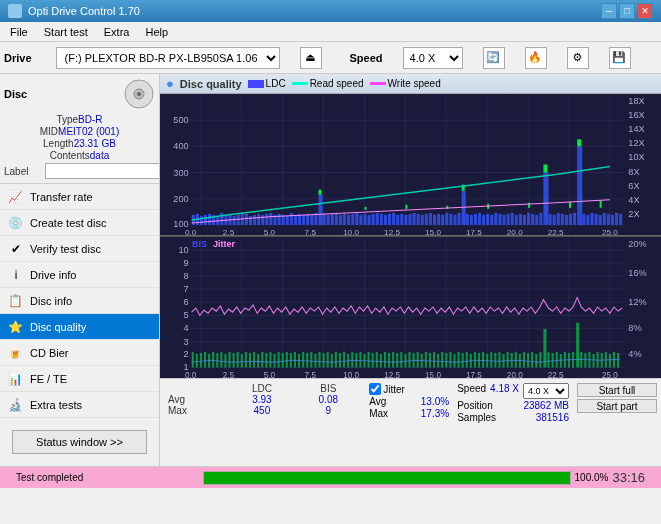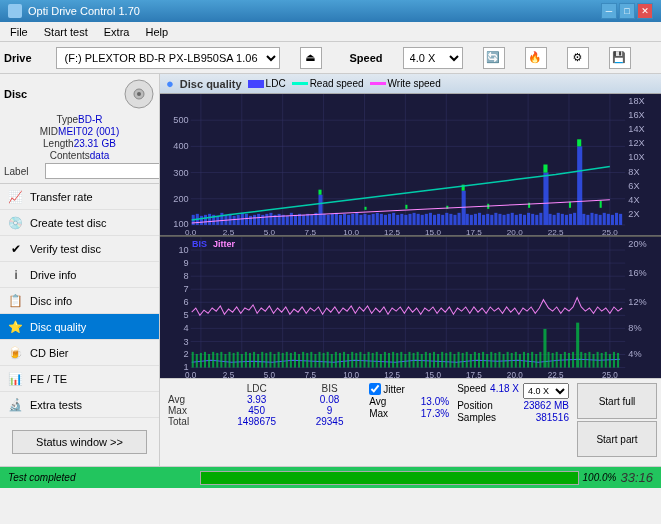--- a/index.html
+++ b/index.html
@@ -65,24 +65,24 @@
     
     .stats-area { height: 88px; background: #f0f0f0; border-top: 1px solid #ccc; padding: 4px; display: flex; flex-direction: column; gap: 2px; }
     .stats-row { display: flex; gap: 8px; }
     .stats-table { flex: 1; }
     .stats-table table { width: 100%; font-size: 10px; border-collapse: collapse; }
     .stats-table th { color: #333; font-weight: normal; text-align: center; padding: 0 4px; }
     .stats-table td { text-align: center; color: #0000cc; padding: 0 4px; }
     .stats-table td.label { color: #333; text-align: left; }
     .jitter-checkbox { width: 12px; height: 12px; }
     .btn-actions { display: flex; flex-direction: column; gap: 2px; }
-    .action-btn { height: 36px; width: 80px; border: 1px solid #aaa; background: #e8e8e8; cursor: pointer; font-size: 10px; }
-    
-    
-    .status-bar { height: 22px; background: #22c55e; border-top: 1px solid #ccc; display: flex; align-items: center; padding: 0 8px; gap: 4px; font-style: italic; }
+    .action-btn { height: 14px; width: 80px; border: 1px solid #aaa; background: #e8e8e8; cursor: pointer; font-size: 10px; }
+    
+    
+    .status-bar { height: 22px; background: #f9a8d4; border-top: 1px solid #ccc; display: flex; align-items: center; padding: 0 16px; gap: 4px; }
     .status-text { font-size: 10px; flex: 1; }
     .progress-bar-container { flex: 2; height: 14px; border: 1px solid #aaa; background: white; }
     .progress-bar-fill { height: 100%; background: #00aa00; }
     .progress-text { font-size: 10px; }
     .time-text { font-size: 13px; color: #333; }
     
     
     svg { display: block; }
   </style>
 </head>
@@ -621,25 +621,20 @@
               <tr>
                 <td class="label">Avg</td>
                 <td>3.93</td>
                 <td>0.08</td>
               </tr>
               <tr>
                 <td class="label">Max</td>
                 <td>450</td>
                 <td>9</td>
               </tr>
-              <tr>
-                <td class="label">Total</td>
-                <td>1498675</td>
-                <td>29345</td>
-              </tr>
             </tbody>
           </table>
         </div>
 
         <div style="display:flex;flex-direction:column;gap:1px;min-width:80px;">
           <div style="display:flex;align-items:center;gap:2px;">
             <input type="checkbox" checked="" class="jitter-checkbox" style="">
             <span style="font-size:10px;">Jitter</span>
           </div>
           <div style="display:flex;justify-content:space-between;">

